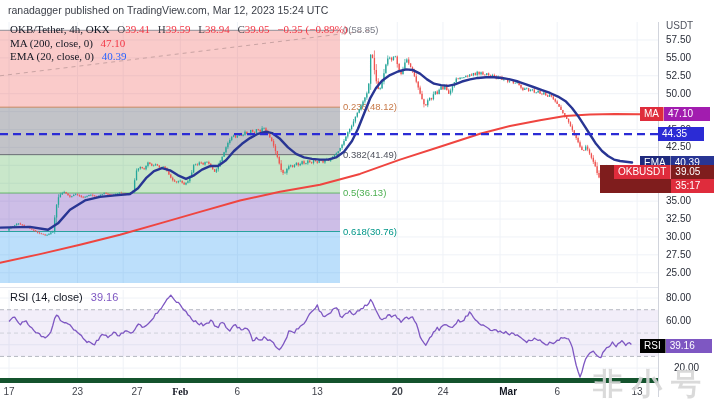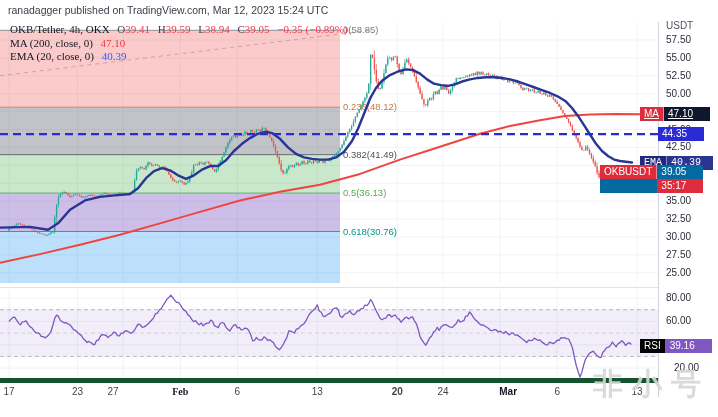--- a/index.html
+++ b/index.html
@@ -136,20 +136,24 @@
         <line x1="0" y1="54.73740053050398" x2="658" y2="54.73740053050398" stroke="#eff2f7" stroke-width="1"></line>
         <line x1="0" y1="78.07957559681698" x2="658" y2="78.07957559681698" stroke="#eff2f7" stroke-width="1"></line>
         <rect x="0" y="19.724137931034488" width="658" height="46.684350132625994" fill="rgba(126,87,194,0.10)"></rect>
         <line x1="0" y1="19.724137931034488" x2="658" y2="19.724137931034488" stroke="#b5b8c1" stroke-width="1" stroke-dasharray="4,3"></line>
         <line x1="0" y1="43.06631299734749" x2="658" y2="43.06631299734749" stroke="#cfd2da" stroke-width="1" stroke-dasharray="4,3"></line>
         <line x1="0" y1="66.40848806366049" x2="658" y2="66.40848806366049" stroke="#b5b8c1" stroke-width="1" stroke-dasharray="4,3"></line>
         <path d="M9.00 31.52 L10.90 29.37 L12.81 27.39 L14.71 27.20 L16.61 30.03 L18.52 32.91 L20.42 34.87 L22.32 31.79 L24.23 31.59 L26.13 30.89 L28.03 34.34 L29.94 36.64 L31.84 37.76 L33.74 40.37 L35.65 42.52 L37.55 42.83 L39.45 43.64 L41.36 46.70 L43.26 46.58 L45.16 47.85 L47.07 46.56 L48.97 44.50 L50.87 41.79 L52.78 35.47 L54.68 28.43 L56.58 25.16 L58.49 26.41 L60.39 30.53 L62.29 31.69 L64.20 32.76 L66.10 32.71 L68.00 33.89 L69.91 34.74 L71.81 37.22 L73.71 39.89 L75.62 40.47 L77.52 42.55 L79.42 44.11 L81.33 45.33 L83.23 48.49 L85.13 50.24 L87.04 52.51 L88.94 51.43 L90.84 52.67 L92.75 54.11 L94.65 54.82 L96.55 50.50 L98.46 50.09 L100.36 46.32 L102.26 44.32 L104.17 45.22 L106.07 45.27 L107.97 47.65 L109.88 45.78 L111.78 44.73 L113.68 42.19 L115.59 42.61 L117.49 45.58 L119.39 45.93 L121.30 43.21 L123.20 43.22 L125.10 40.86 L127.01 41.02 L128.91 42.03 L130.81 43.10 L132.72 42.45 L134.62 39.96 L136.52 36.50 L138.43 34.02 L140.33 34.74 L142.23 37.28 L144.14 36.87 L146.04 35.66 L147.94 34.12 L149.85 32.04 L151.75 29.98 L153.65 27.84 L155.56 23.60 L157.46 23.18 L159.36 20.01 L161.27 18.50 L163.17 15.28 L165.07 12.47 L166.98 9.15 L168.88 7.41 L170.78 5.10 L172.69 7.61 L174.59 10.04 L176.49 12.35 L178.40 12.40 L180.30 14.94 L182.20 17.80 L184.11 20.27 L186.01 21.37 L187.91 24.88 L189.82 26.28 L191.72 29.40 L193.62 31.68 L195.53 30.74 L197.43 33.16 L199.33 34.86 L201.24 32.91 L203.14 35.81 L205.04 34.16 L206.95 33.17 L208.85 33.12 L210.75 30.08 L212.66 31.43 L214.56 35.94 L216.46 36.71 L218.37 37.59 L220.27 33.26 L222.17 32.50 L224.08 33.30 L225.98 37.37 L227.88 39.29 L229.79 41.07 L231.69 37.92 L233.59 35.42 L235.50 34.59 L237.40 37.89 L239.30 37.46 L241.21 39.80 L243.11 39.52 L245.01 38.04 L246.92 38.54 L248.82 40.47 L250.72 44.78 L252.63 50.93 L254.53 50.35 L256.43 47.48 L258.34 49.62 L260.24 49.99 L262.14 49.88 L264.05 46.78 L265.95 48.21 L267.85 50.46 L269.76 49.77 L271.66 51.25 L273.56 52.85 L275.47 56.50 L277.37 58.31 L279.27 59.77 L281.18 57.77 L283.08 54.68 L284.98 50.90 L286.89 47.43 L288.79 40.91 L290.69 41.19 L292.60 42.01 L294.50 43.03 L296.40 38.92 L298.31 38.88 L300.21 36.26 L302.11 34.92 L304.02 33.73 L305.92 30.95 L307.82 26.98 L309.73 23.69 L311.63 21.80 L313.53 19.93 L315.44 18.19 L317.34 14.88 L319.24 20.93 L321.15 22.20 L323.05 26.07 L324.95 26.57 L326.86 25.01 L328.76 23.85 L330.66 22.95 L332.57 19.58 L334.47 18.31 L336.37 17.80 L338.28 19.93 L340.18 26.31 L342.08 27.52 L343.99 25.13 L345.89 23.36 L347.79 23.17 L349.70 20.63 L351.60 23.41 L353.50 24.77 L355.41 23.68 L357.31 20.92 L359.21 20.89 L361.12 18.70 L363.02 18.49 L364.92 15.04 L366.83 15.64 L368.73 13.51 L370.63 9.49 L372.54 12.50 L374.44 16.91 L376.34 20.99 L378.25 24.75 L380.15 28.42 L382.05 29.69 L383.96 28.48 L385.86 28.06 L387.76 25.01 L389.67 24.75 L391.57 26.98 L393.47 25.69 L395.38 25.01 L397.28 28.26 L399.18 29.20 L401.09 32.32 L402.99 29.96 L404.89 27.94 L406.80 27.16 L408.70 28.90 L410.60 27.48 L412.51 26.90 L414.41 30.83 L416.31 33.52 L418.22 39.49 L420.12 46.81 L422.02 50.12 L423.93 52.79 L425.83 55.25 L427.73 51.67 L429.64 47.85 L431.54 46.16 L433.44 42.14 L435.35 40.73 L437.25 37.21 L439.15 40.46 L441.06 37.07 L442.96 35.44 L444.86 34.73 L446.77 34.90 L448.67 36.46 L450.57 37.05 L452.48 37.32 L454.38 35.27 L456.28 33.55 L458.19 29.71 L460.09 32.01 L461.99 31.30 L463.90 30.43 L465.80 26.13 L467.70 25.89 L469.61 21.86 L471.51 24.27 L473.41 27.34 L475.32 29.89 L477.22 31.25 L479.12 33.52 L481.03 35.08 L482.93 34.83 L484.83 36.06 L486.74 37.23 L488.64 38.43 L490.54 40.43 L492.45 40.54 L494.35 39.56 L496.25 39.97 L498.16 42.01 L500.06 41.03 L501.96 42.51 L503.87 43.31 L505.77 41.49 L507.67 43.61 L509.58 44.88 L511.48 42.86 L513.38 43.33 L515.29 45.34 L517.19 44.88 L519.09 46.38 L521.00 47.76 L522.90 49.38 L524.80 50.67 L526.71 52.49 L528.61 50.16 L530.51 50.56 L532.42 50.36 L534.32 48.09 L536.22 49.26 L538.13 50.43 L540.03 49.83 L541.93 52.14 L543.84 53.40 L545.74 54.77 L547.64 54.93 L549.55 52.22 L551.45 52.81 L553.35 53.63 L555.26 52.27 L557.16 50.24 L559.06 50.29 L560.97 47.62 L562.87 48.16 L564.77 47.73 L566.68 48.59 L568.58 48.95 L570.48 52.82 L572.39 57.63 L574.29 66.90 L576.19 75.25 L578.10 81.54 L580.00 87.04 L581.90 82.12 L583.81 74.47 L585.71 68.81 L587.61 65.88 L589.52 63.32 L591.42 62.16 L593.32 61.10 L595.23 63.61 L597.13 65.77 L599.03 67.04 L600.94 67.62 L602.84 62.49 L604.74 60.26 L606.65 57.71 L608.55 57.15 L610.45 55.45 L612.36 51.95 L614.26 54.67 L616.16 56.69 L618.07 53.63 L619.97 52.69 L621.87 50.59 L623.78 52.74 L625.68 55.48 L627.58 53.32 L629.49 52.74 L631.39 54.43 " stroke="#7e57c2" stroke-width="1.3" fill="none" stroke-linejoin="round"></path>
       </svg>
   </div>
 
+  <div class="rsi-legend">
+    <span class="ind">RSI (14, close)</span>
+    <span class="v">39.16</span>
+  </div>
 
   <div class="right-axis" id="rightAxis">
     <span class="unit">USDT</span>
   <span class="tick" style="top: 11.9778px;">57.50</span>
       <span class="tick" style="top: 29.8839px;">55.00</span>
       <span class="tick" style="top: 47.7901px;">52.50</span>
       <span class="tick" style="top: 65.6962px;">50.00</span>
       <span class="tick" style="top: 83.6024px;">47.50</span>
       <span class="tick" style="top: 101.509px;">45.00</span>
       <span class="tick" style="top: 119.415px;">42.50</span>
@@ -159,47 +163,47 @@
       <span class="tick" style="top: 191.039px;">32.50</span>
       <span class="tick" style="top: 208.945px;">30.00</span>
       <span class="tick" style="top: 226.852px;">27.50</span>
       <span class="tick" style="top: 244.758px;">25.00</span>
       <span class="tick" style="top: 270.053px;">80.00</span>
       <span class="tick" style="top: 293.395px;">60.00</span>
       <span class="tick" style="top: 316.737px;">40.00</span>
       <span class="tick" style="top: 340.08px; margin-left: 8px;">20.00</span>
     </div>
 
-  <div class="ax-label" id="lblMa" style="left: 640px; right: auto; top: 107.467px; background: #0f172a; text-decoration: underline;">
+  <div class="ax-label" id="lblMa" style="left: 640px; right: auto; top: 107.467px; background: #a21caf;">
     <span class="tag" style="background: rgb(223, 44, 60);">MA</span>
     <span class="val">47.10</span>
   </div>
   <div class="ax-label" id="lblLevel" style="left: 658px; top: 127.164px; background: rgb(43, 43, 213);">
     <span class="val">44.35</span>
   </div>
-  <div class="ax-label" id="lblEma" style="left: 640px; right: auto; top: 155.527px; background: rgb(40, 53, 147); font-family: Liberation Mono, monospace;">
+  <div class="ax-label" id="lblEma" style="left: 640px; right: auto; top: 155.527px; background: rgb(40, 53, 147);">
     <span class="tag" style="background: rgb(31, 42, 125);">EMA</span>
     <span class="val">40.39</span>
   </div>
-  <div class="ax-label sym-label" id="lblSym" style="left: 600px; top: 165.125px; background: #0369a1;">
+  <div class="ax-label sym-label" id="lblSym" style="left: 600px; top: 165.125px; background: #7f1d1d; padding-left: 14px;">
     <div class="r">
       <span class="tag" style="background: rgb(223, 44, 60);">OKBUSDT</span>
       <span class="val">39.05</span>
     </div>
     <span class="cd" style="background: rgb(223, 44, 60);">35:17</span>
   </div>
   <div class="ax-label" id="lblRsi" style="left: 640px; right: auto; top: 338.718px; background: rgb(126, 87, 194);">
     <span class="tag" style="background: #000000;">RSI</span>
     <span class="val">39.16</span>
   </div>
 
   <div class="time-axis" id="timeAxis">
       <span class="time-tick" style="left: 9px;">17</span>
       <span class="time-tick" style="left: 77.52px;">23</span>
-      <span class="time-tick" style="left: 113px; text-align: center;">27</span>
+      <span class="time-tick" style="left: 137px; text-align: center;">27</span>
       <span class="time-tick bold" style="left: 180.3px; font-family: Liberation Serif, serif;">Feb</span>
       <span class="time-tick" style="left: 237.4px;">6</span>
       <span class="time-tick" style="left: 317.34px;">13</span>
       <span class="time-tick" style="left: 397.28px; font-weight: bold;">20</span>
       <span class="time-tick" style="left: 442.96px;">24</span>
       <span class="time-tick bold" style="left: 500.06px; text-align: right;">Mar</span>
       <span class="time-tick" style="left: 557.16px;">6</span>
       <span class="time-tick" style="left: 637.1px;">13</span>
     </div>
 

